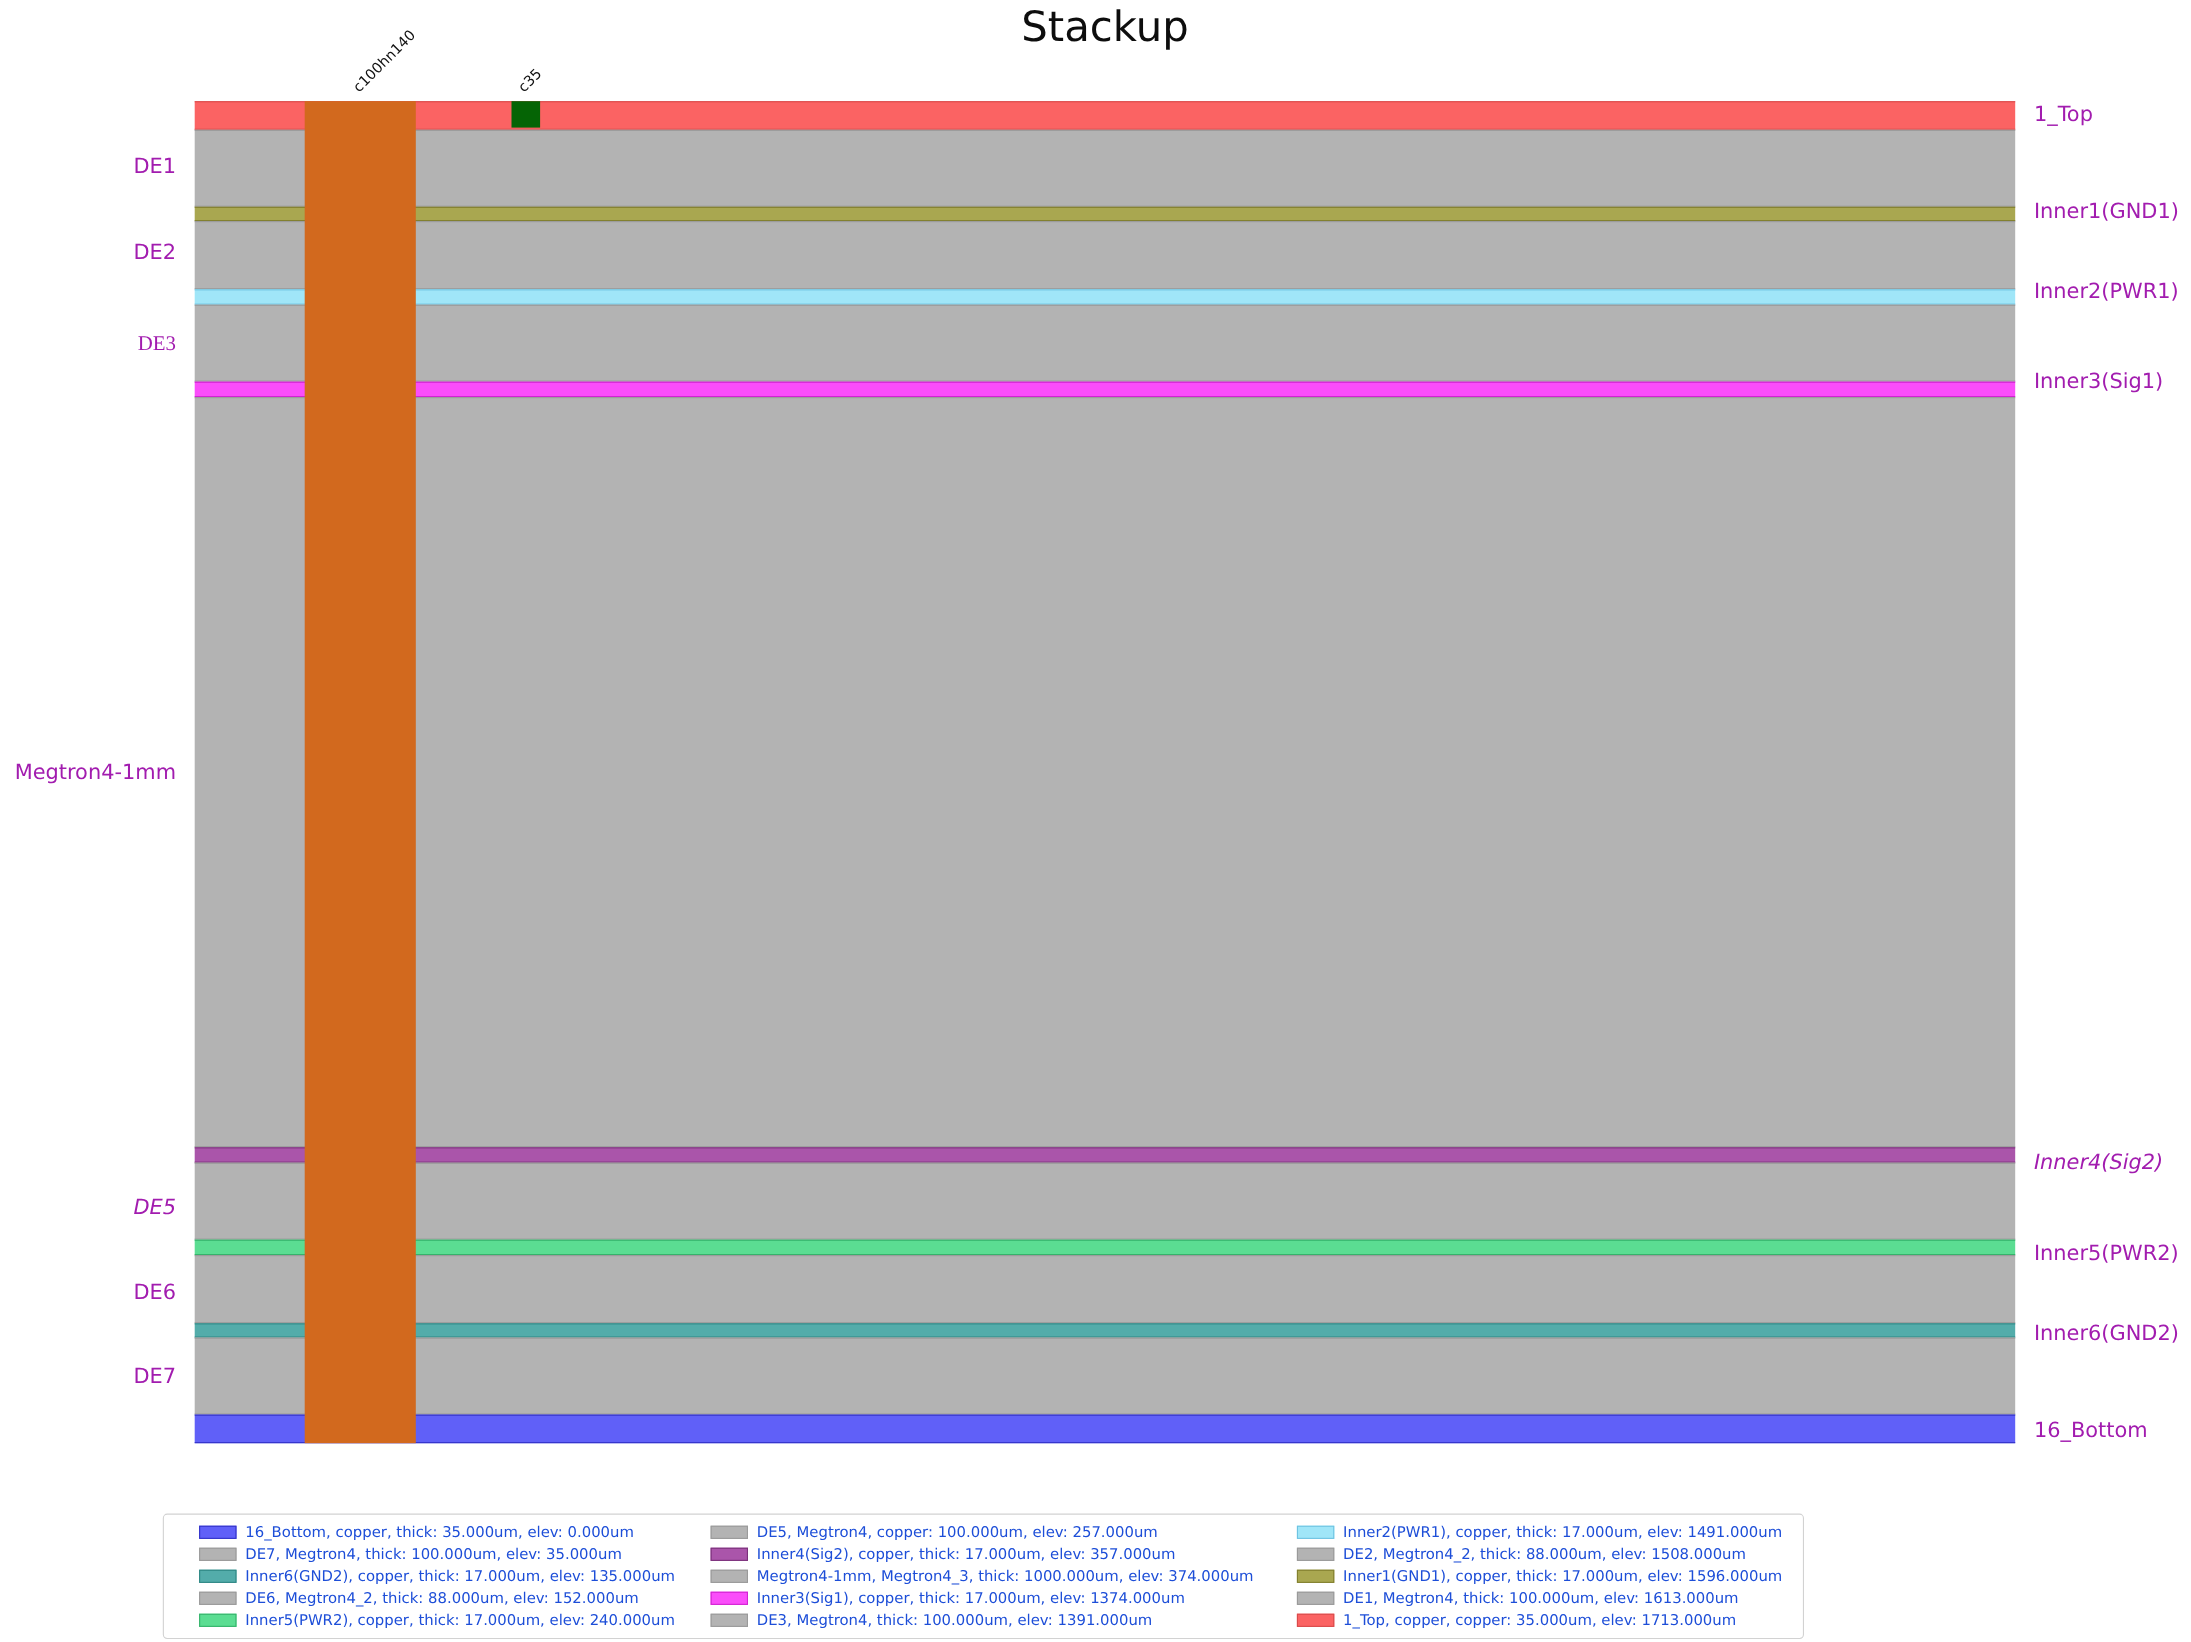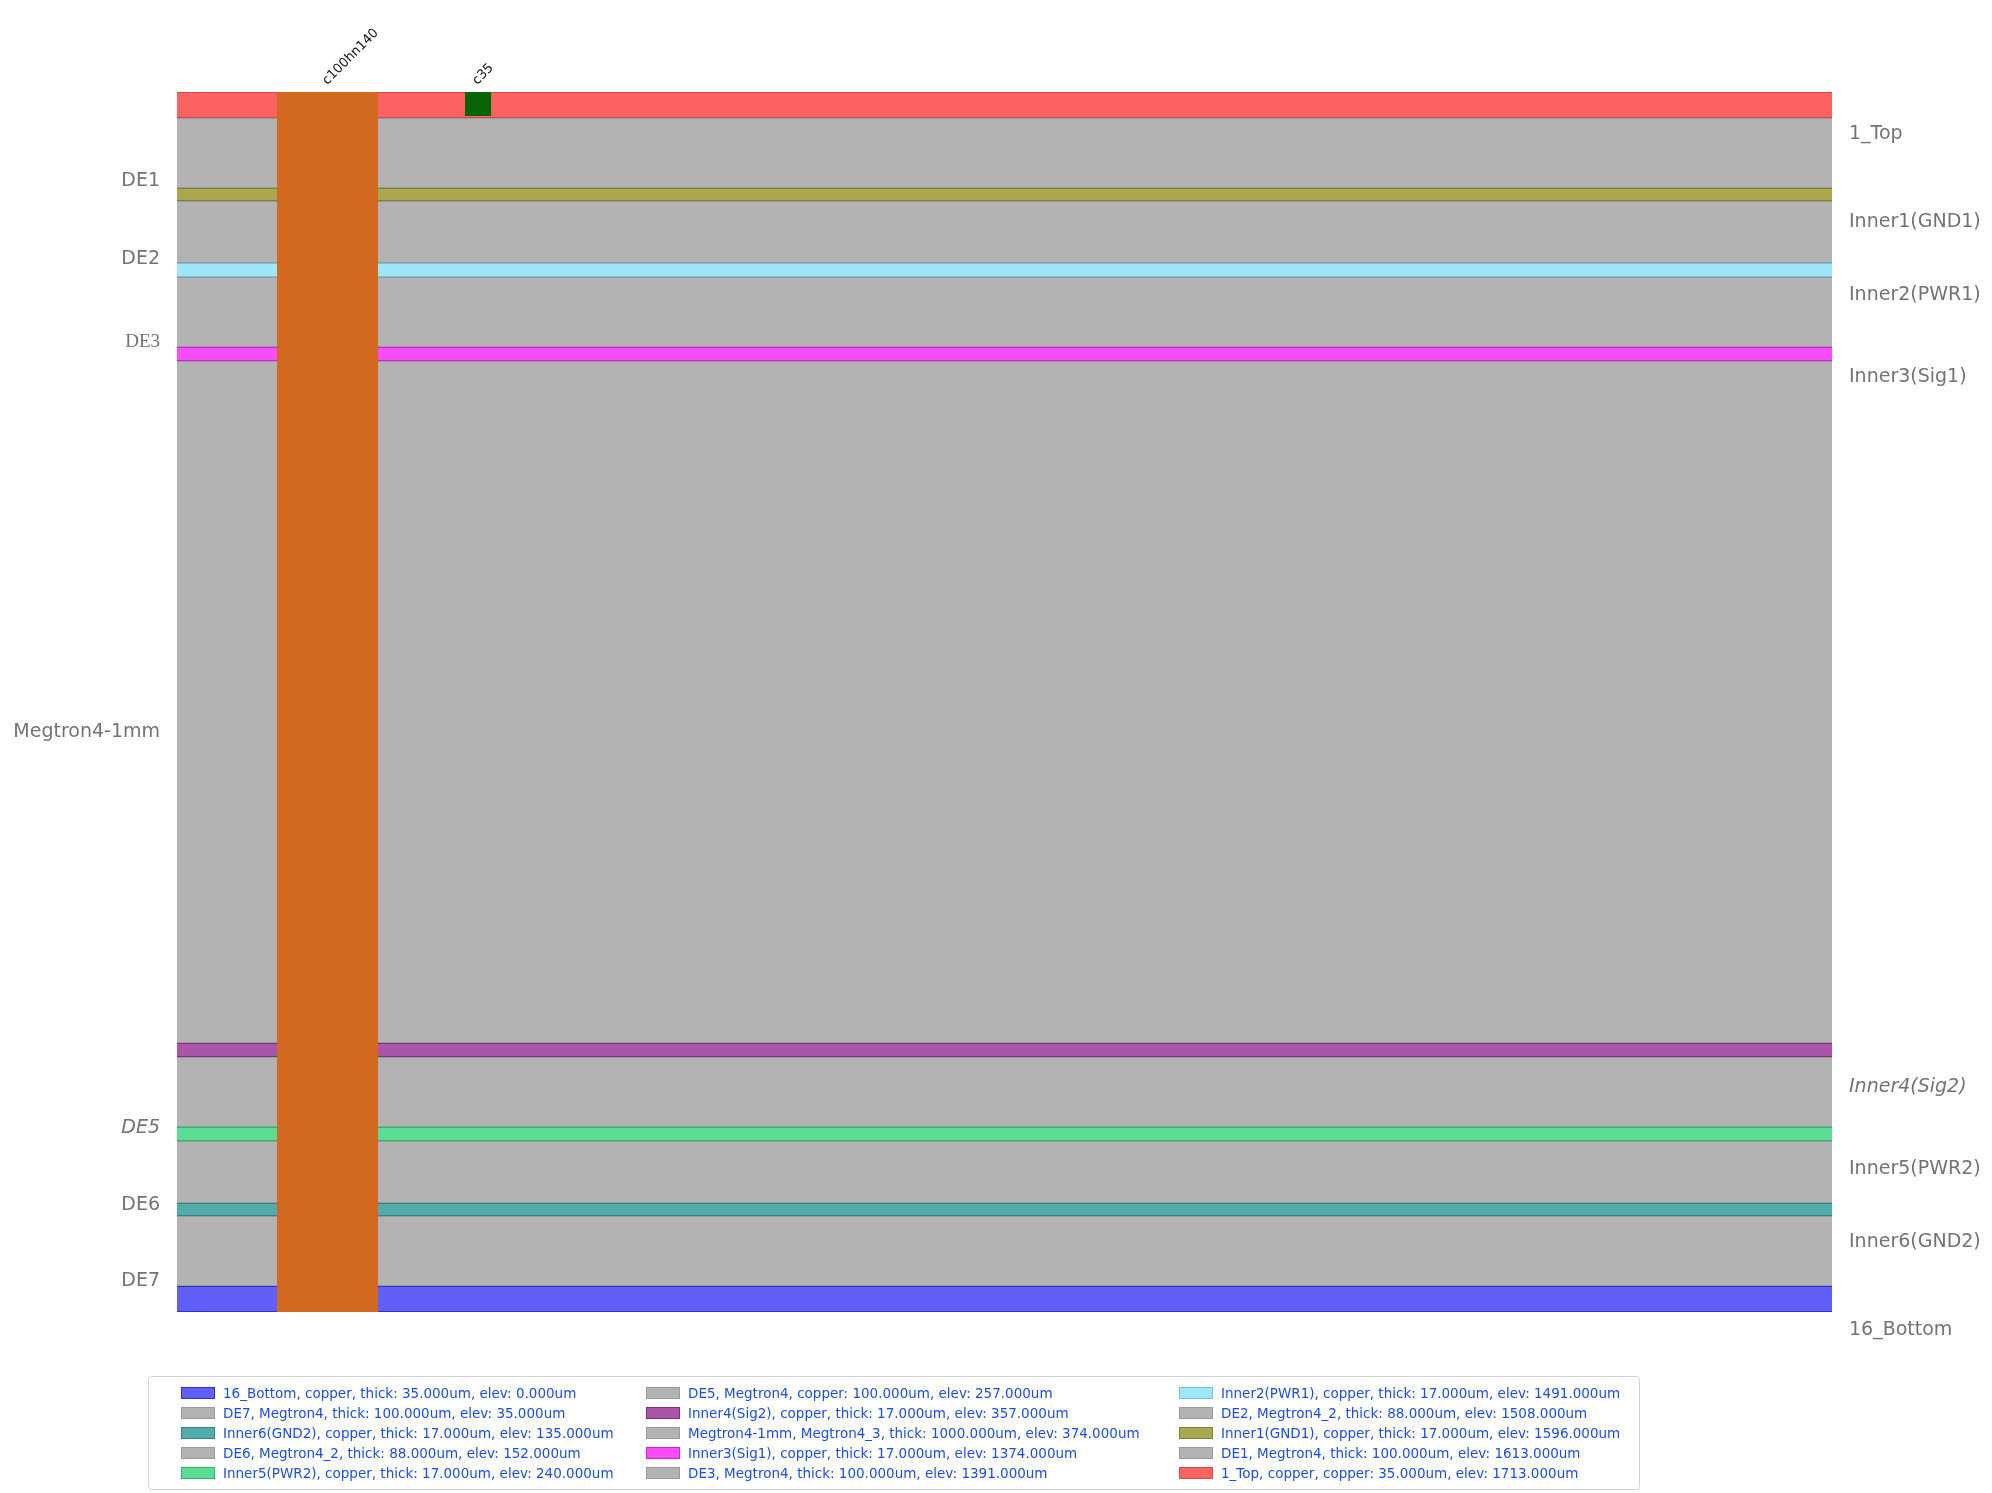--- a/index.html
+++ b/index.html
@@ -6,34 +6,35 @@
   body{font-family:"DejaVu Sans","Liberation Sans",sans-serif;color:#111111;}
   .fig{position:relative;width:1992px;height:1493px;background:#ffffff;overflow:hidden;}
   .chart-title{position:absolute;left:177px;width:1655px;top:0px;height:48px;line-height:48px;
     text-align:center;font-size:38px;color:#0d0d0d;}
   .plot{position:absolute;left:177px;top:92px;width:1655px;height:1220px;
     display:flex;flex-direction:column;}
   .layer{flex-basis:0;min-height:0;box-sizing:border-box;}
   .via{position:absolute;z-index:3;}
   .via-label{position:absolute;font-size:13px;height:16px;line-height:16px;white-space:nowrap;
     transform-origin:left bottom;transform:rotate(-45deg);z-index:4;color:#111;}
-  .side-label{position:absolute;font-size:19px;white-space:nowrap;transform:translateY(-50%);color:#737373;margin-top:28px;}
+  .side-label{position:absolute;font-size:19px;white-space:nowrap;transform:translateY(-50%);color:#a21caf;}
   .side-label.left{text-align:right;}
   .legend{position:absolute;left:148px;top:1376px;width:1492px;height:114px;box-sizing:border-box;
     background:#ffffff;border:1px solid #d2d2d2;border-radius:4px;
     display:grid;grid-auto-flow:column;grid-template-rows:repeat(5,1fr);
     grid-template-columns:465px 533px auto;align-items:center;padding:6px 10px 6px 32px;}
   .legend-item{display:flex;align-items:center;gap:8px;}
   .legend-swatch{width:34px;height:12px;box-sizing:border-box;border:1px solid #888;flex:0 0 auto;}
   .legend-text{font-size:13.5px;color:#1d4ed8;white-space:nowrap;}
 </style>
 </head>
 <body>
 
 <div class="fig">
+  <div class="chart-title">Stackup</div>
   <div class="plot">
       <div class="layer" style="flex-grow: 35; background: rgb(251, 99, 99); border-top: 1px solid rgb(217, 75, 75); border-bottom: 1px solid rgb(217, 75, 75);"></div>
       <div class="layer" style="flex-grow: 100; background: rgb(179, 179, 179); border-top: 1px solid rgb(154, 154, 154); border-bottom: 1px solid rgb(154, 154, 154);"></div>
       <div class="layer" style="flex-grow: 17; background: rgb(169, 167, 80); border-top: 1px solid rgb(130, 128, 47); border-bottom: 1px solid rgb(130, 128, 47);"></div>
       <div class="layer" style="flex-grow: 88; background: rgb(179, 179, 179); border-top: 1px solid rgb(154, 154, 154); border-bottom: 1px solid rgb(154, 154, 154);"></div>
       <div class="layer" style="flex-grow: 17; background: rgb(160, 230, 248); border-top: 1px solid rgb(110, 195, 226); border-bottom: 1px solid rgb(110, 195, 226);"></div>
       <div class="layer" style="flex-grow: 100; background: rgb(179, 179, 179); border-top: 1px solid rgb(154, 154, 154); border-bottom: 1px solid rgb(154, 154, 154);"></div>
       <div class="layer" style="flex-grow: 17; background: rgb(250, 77, 250); border-top: 1px solid rgb(210, 35, 210); border-bottom: 1px solid rgb(210, 35, 210);"></div>
       <div class="layer" style="flex-grow: 1000; background: rgb(179, 179, 179); border-top: 1px solid rgb(154, 154, 154); border-bottom: 1px solid rgb(154, 154, 154);"></div>
       <div class="layer" style="flex-grow: 17; background: rgb(170, 85, 170); border-top: 1px solid rgb(123, 49, 123); border-bottom: 1px solid rgb(123, 49, 123);"></div>

